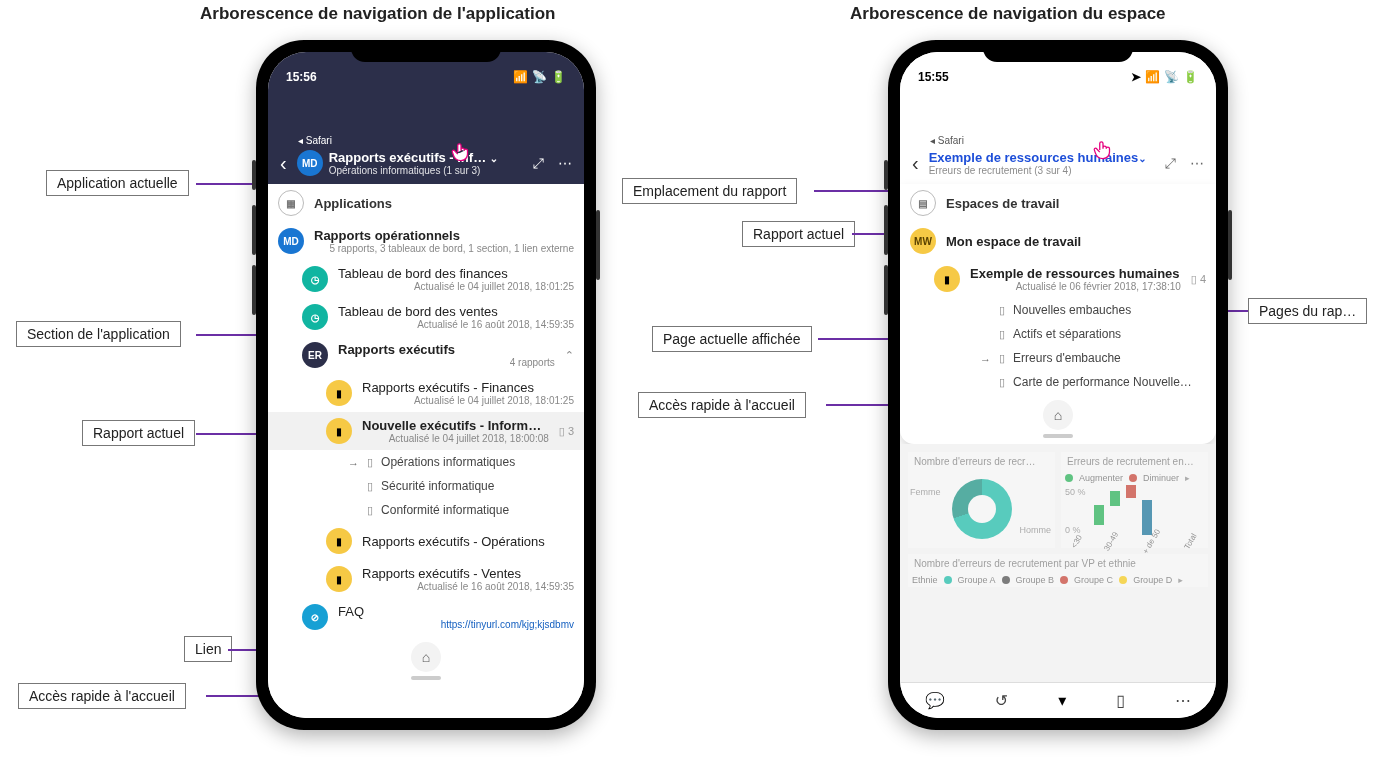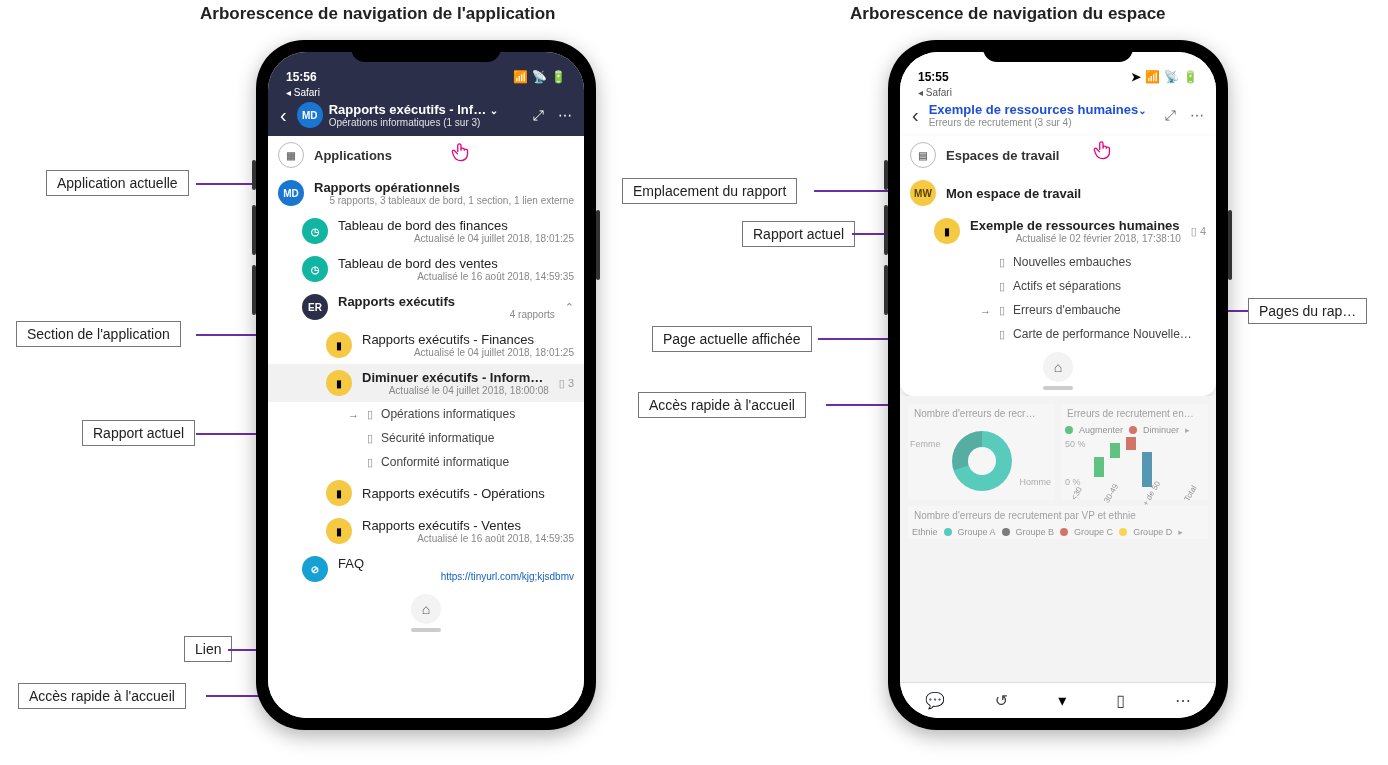--- a/index.html
+++ b/index.html
@@ -14,21 +14,21 @@
   .phone-btn.side1 { left: -4px; top: 120px; width: 4px; height: 30px; }
   .phone-btn.side2 { left: -4px; top: 165px; width: 4px; height: 50px; }
   .phone-btn.side3 { left: -4px; top: 225px; width: 4px; height: 50px; }
   .phone-btn.side4 { right: -4px; top: 170px; width: 4px; height: 70px; }
   .screen { position: absolute; inset: 12px; background: #fff; border-radius: 38px; overflow: hidden; display: flex; flex-direction: column; }
   .notch { position: absolute; top: 0; left: 50%; transform: translateX(-50%); width: 150px; height: 22px; background: #000; border-bottom-left-radius: 14px; border-bottom-right-radius: 14px; z-index: 50; }
 
   .status-bar { height: 34px; display: flex; align-items: flex-end; justify-content: space-between; padding: 0 18px 2px; font-size: 12px; font-weight: 600; color: #fff; position: relative; }
   .status-bar.light { color: #000; align-items: flex-end; }
   .status-icons { display: flex; gap: 4px; align-items: center; }
-  .back-safari { font-size: 10px; padding-left: 18px; padding-top: 1px; }
+  .back-safari { font-size: 10px; padding-left: 30px; padding-top: 1px; margin-top: 48px; }
 
   .header-dark { background: #2c2f4a; color: #fff; }
   .header-light { background: #fff; color: #000; border-bottom: 0; }
 
   .app-header { display: flex; align-items: center; padding: 4px 8px 8px; gap: 6px; }
   .back-chevron { font-size: 20px; padding: 0 4px; }
   .header-title-blk { flex: 1; min-width: 0; }
   .header-title { font-size: 13px; font-weight: 600; white-space: nowrap; overflow: hidden; text-overflow: ellipsis; }
   .header-sub { font-size: 10px; opacity: 0.85; }
   .header-icon { font-size: 14px; padding: 0 4px; }
@@ -205,21 +205,21 @@
         <div class="avatar report">▮</div>
         <div class="txt">
           <div class="main">Rapports exécutifs - Finances</div>
           <div class="sub">Actualisé le 04 juillet 2018, 18:01:25</div>
         </div>
       </div>
 
       <div class="row indent2 selected">
         <div class="avatar report">▮</div>
         <div class="txt">
-          <div class="main" style="font-weight:600;">Diminuer exécutifs - Inform…</div>
+          <div class="main" style="font-weight:600;">Nouvelle exécutifs - Inform…</div>
           <div class="sub">Actualisé le 04 juillet 2018, 18:00:08</div>
         </div>
         <div class="tiny-count">
           <span>▯</span>
           <span>3</span>
         </div>
       </div>
 
       <div class="indent3">
         <div class="page-row">
@@ -316,21 +316,21 @@
       <div class="row">
         <div class="avatar mw">MW</div>
         <div class="txt">
             <div class="main" style="font-weight:600;">Mon espace de travail</div>
           </div>
       </div>
       <div class="row indent1">
         <div class="avatar report">▮</div>
         <div class="txt">
           <div class="main" style="font-weight:600;">Exemple de ressources humaines</div>
-          <div class="sub">Actualisé le 02 février 2018, 17:38:10</div>
+          <div class="sub">Actualisé le 06 février 2018, 17:38:10</div>
         </div>
         <div class="tiny-count">
           <span>▯</span>
           <span>4</span>
         </div>
       </div>
 
       <div class="indent3">
         <div class="page-row">
           <span class="arrow-right" style="visibility:hidden;">→</span>

